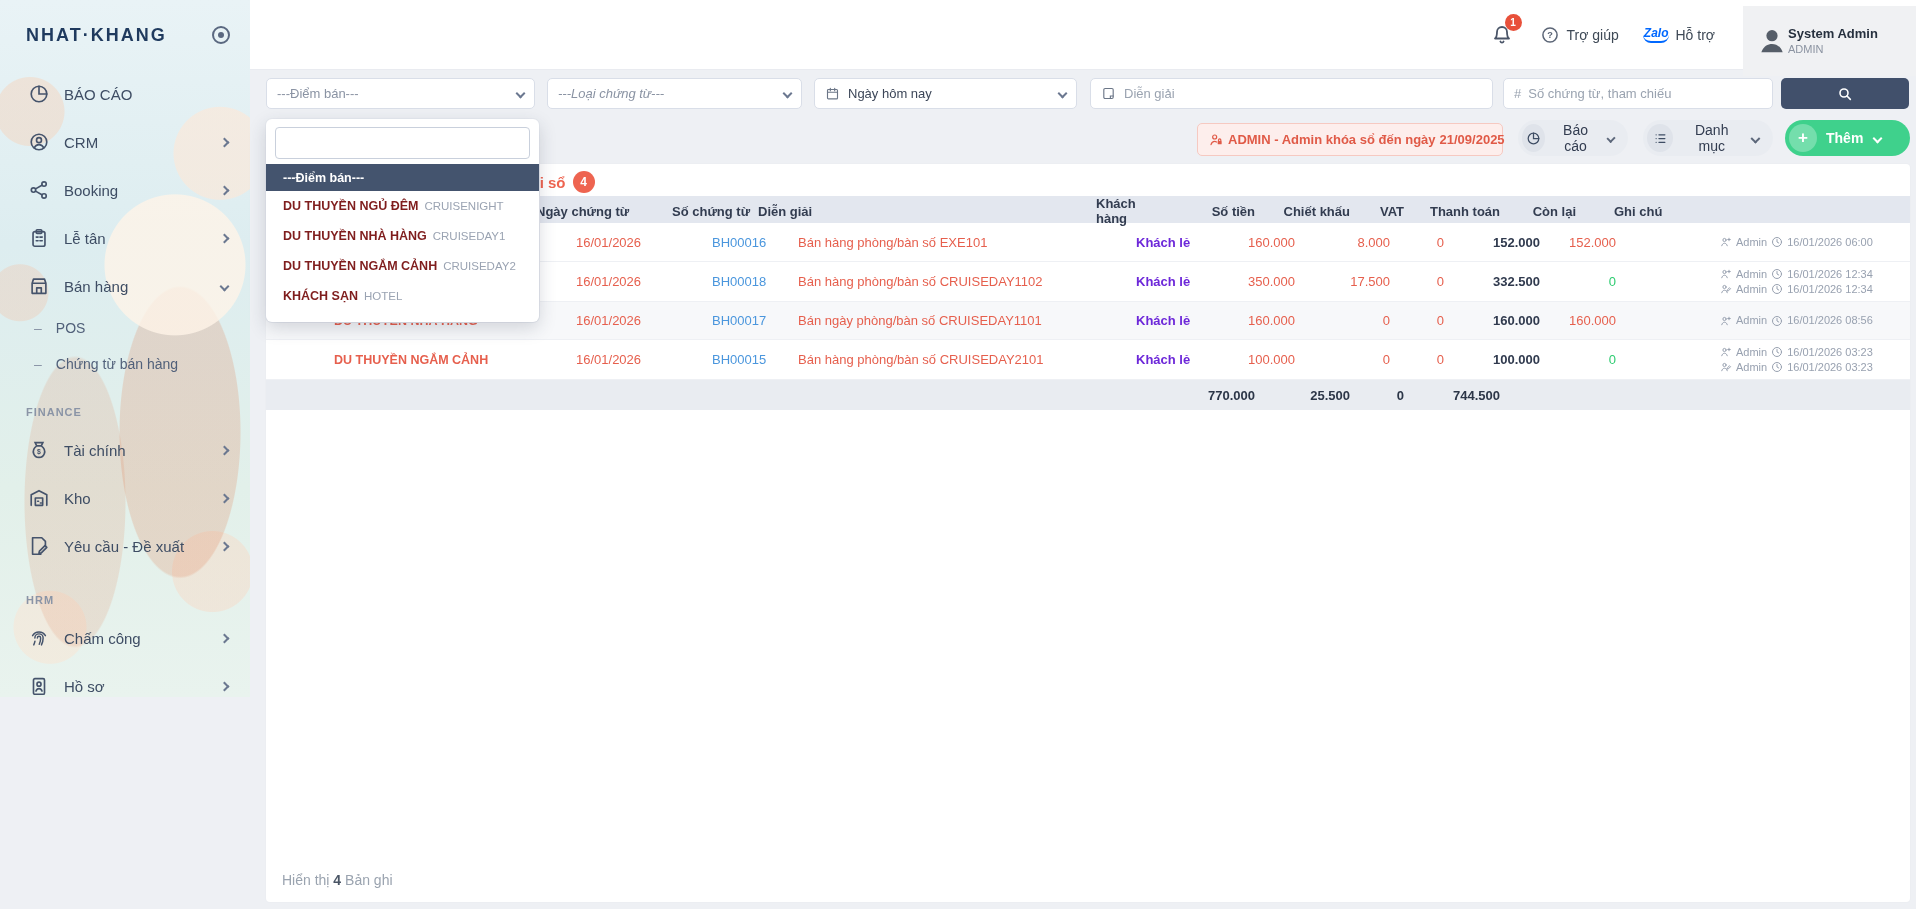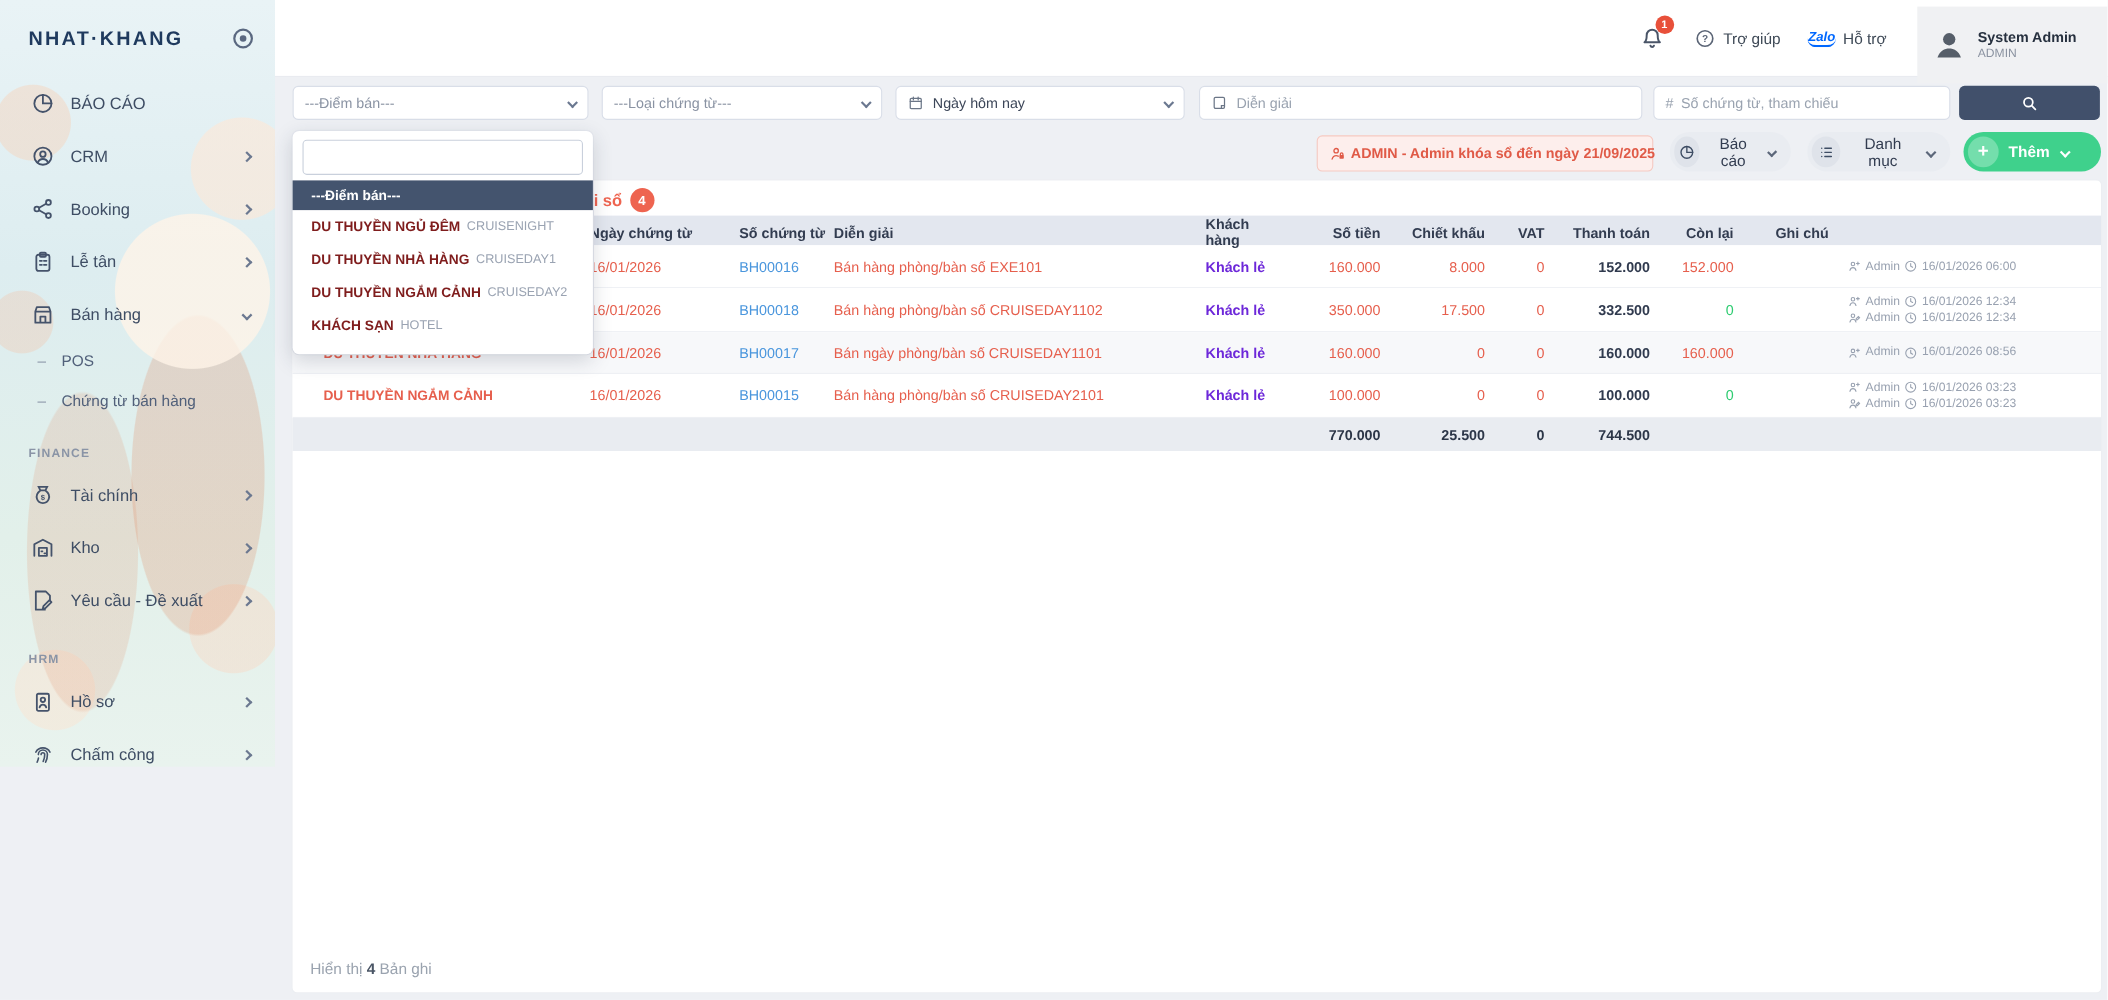--- a/index.html
+++ b/index.html
@@ -49,21 +49,21 @@
     background:#e8503a; color:#fff; font-size:10px; font-weight:bold; display:flex;
     align-items:center; justify-content:center; padding:0 4px; }
   .help-wrap { display:flex; align-items:center; gap:7px; margin-right:24px; cursor:pointer;
     color:#3e4956; font-size:14px; }
   .help-wrap svg { width:20px; height:20px; color:#5b6576; }
   .zalo-wrap { display:flex; align-items:center; gap:6px; margin-right:28px; cursor:pointer;
     color:#3e4956; font-size:14px; }
   .zalo-logo { color:#0068ff; font-weight:bold; font-style:italic; font-size:12px;
     border-bottom:2px solid #0068ff; border-radius:0 0 8px 8px; padding:0 1px 1px 1px; }
   .user-block { height:70px; width:173px; background:#f0f1f3; display:flex; align-items:center;
-    padding-left:13px; gap:10px; cursor:pointer;margin-top:12px; }
+    padding-left:13px; gap:0; cursor:pointer;margin-top:12px; }
   .user-avatar { width:32px; height:32px; color:#565e69; }
   .user-name { font-size:13px; font-weight:bold; color:#26303e; line-height:16px; }
   .user-role { font-size:11px; color:#8b93a1; line-height:14px; }
 
   
   .content { position:absolute; left:250px; top:70px; width:1666px; height:702px; }
 
   .f-ctl { position:absolute; top:8px; height:31px; background:#fff; border:1px solid #d9dee8;
     border-radius:5px; display:flex; align-items:center; padding:0 10px; font-size:13px;
     color:#8a93a3; cursor:pointer; }
@@ -101,21 +101,21 @@
   .tab { position:absolute; left:232px; top:7px; display:flex; align-items:center; gap:7px; cursor:pointer; }
   .tab-label { font-size:15px; font-weight:bold; color:#ee6450; }
   .tab-badge { min-width:22px; height:22px; border-radius:11px; background:#ee6450; color:#fff;
     font-size:12px; font-weight:bold; display:flex; align-items:center; justify-content:center; padding:0 5px; }
 
   .tbl { position:absolute; left:0; top:32px; width:1644px; }
   .trow { display:grid;
     grid-template-columns:262px 128px 100px 330px 80px 95px 95px 54px 96px 76px 1fr;
     align-items:center; font-size:13px; }
   .thead { background:#e3e7ef; height:27px; font-weight:bold; color:#323c50; }
-  .tbody-row { background:#fff; border-bottom:1px solid #eef0f4; }
+  .tbody-row { background:#fff; border-bottom:1px solid #eef0f4;padding-left:40px; }
   .tbody-row.striped { background:#f7f8fa; }
   .r1 { height:39px; } .r2 { height:40px; } .r3 { height:38px; } .r4 { height:40px; }
   .totals { background:#e9ecf1; height:30px; font-weight:bold; color:#2c3648; }
 
   .c-pos { padding-left:28px; color:#e65f4d; font-weight:bold; font-size:12.5px; }
   .c-date { padding-left:8px; color:#e65f4d; }
   .c-doc { padding-left:16px; color:#4a96dd; cursor:pointer; }
   .c-desc { padding-left:2px; color:#e65f4d; cursor:pointer; }
   .c-cust { padding-left:10px; color:#6d28d9; font-weight:bold; }
   .num { text-align:right; padding-right:6px; color:#e65f4d; }
@@ -241,37 +241,37 @@
             <path d="M14 21H5V3h10l4 4v5"></path>
             <path d="M12.5 17.5l6-6 2 2-6 6-2.6.6z"></path>
           </svg>
         <span class="lbl">Yêu cầu - Đề xuất</span>
         <span class="chev right"></span>
       </div>
 
       <div class="nav-section">HRM</div>
 
       <div class="nav-item">
-        <svg class="mi" viewBox="0 0 24 24" fill="none" stroke="currentColor" stroke-width="1.8" stroke-linecap="round">
-            <rect x="6" y="4" width="12" height="17" rx="1.5"></rect>
-            <circle cx="12" cy="10" r="2.2"></circle>
-            <path d="M8.7 17.5c.7-2 2-2.7 3.3-2.7s2.6.7 3.3 2.7"></path>
-          </svg>
-        <span class="lbl">Hồ sơ</span>
-        <span class="chev right"></span>
-      </div>
-
-      <div class="nav-item">
         <svg class="mi" viewBox="0 0 24 24" fill="none" stroke="currentColor" stroke-width="1.6" stroke-linecap="round">
             <path d="M5 9.5a8 8 0 0 1 14 0"></path>
             <path d="M7.5 12a4.5 4.5 0 0 1 9 0c0 3-.8 5.6-1.8 7.5"></path>
             <path d="M10.2 12a1.8 1.8 0 0 1 3.6 0c0 2.6-.6 5-1.5 6.8"></path>
             <path d="M7.6 15.5c-.3 1.6-.8 3-1.3 4"></path>
           </svg>
         <span class="lbl">Chấm công</span>
+        <span class="chev right"></span>
+      </div>
+
+      <div class="nav-item">
+        <svg class="mi" viewBox="0 0 24 24" fill="none" stroke="currentColor" stroke-width="1.8" stroke-linecap="round">
+            <rect x="6" y="4" width="12" height="17" rx="1.5"></rect>
+            <circle cx="12" cy="10" r="2.2"></circle>
+            <path d="M8.7 17.5c.7-2 2-2.7 3.3-2.7s2.6.7 3.3 2.7"></path>
+          </svg>
+        <span class="lbl">Hồ sơ</span>
         <span class="chev right"></span>
       </div>
 
       <div class="nav-item">
         <svg class="mi" viewBox="0 0 24 24" fill="none" stroke="currentColor" stroke-width="1.8" stroke-linecap="round">
             <path d="M6 21V3h9l4 4v14H6z"></path>
             <text x="12.5" y="15.5" font-size="8" text-anchor="middle" fill="currentColor" stroke="none" font-weight="bold">$</text>
           </svg>
         <span class="lbl">Tiền lương</span>
         <span class="chev right"></span>
@@ -328,21 +328,21 @@
       </div>
     </div>
   </header>
 
   <main class="content">
 
     <div class="f-ctl" style="left:16px;width:269px;">
       <span class="grow">---Điểm bán---</span>
       <span class="chev down"></span>
     </div>
-    <div class="f-ctl" style="left:297px;width:255px;">
+    <div class="f-ctl" style="left:297px;width:255px;font-style:italic;">
       <span class="grow">---Loại chứng từ---</span>
       <span class="chev down"></span>
     </div>
     <div class="f-ctl f-dark" style="left:564px;width:263px;">
       <svg viewBox="0 0 24 24" fill="none" stroke="currentColor" stroke-width="1.8" stroke-linecap="round">
           <rect x="4" y="5.5" width="16" height="15" rx="1.5"></rect>
           <path d="M4 10h16M8.5 3.5v4M15.5 3.5v4"></path>
         </svg>
       <span class="grow">Ngày hôm nay</span>
       <span class="chev down"></span>

